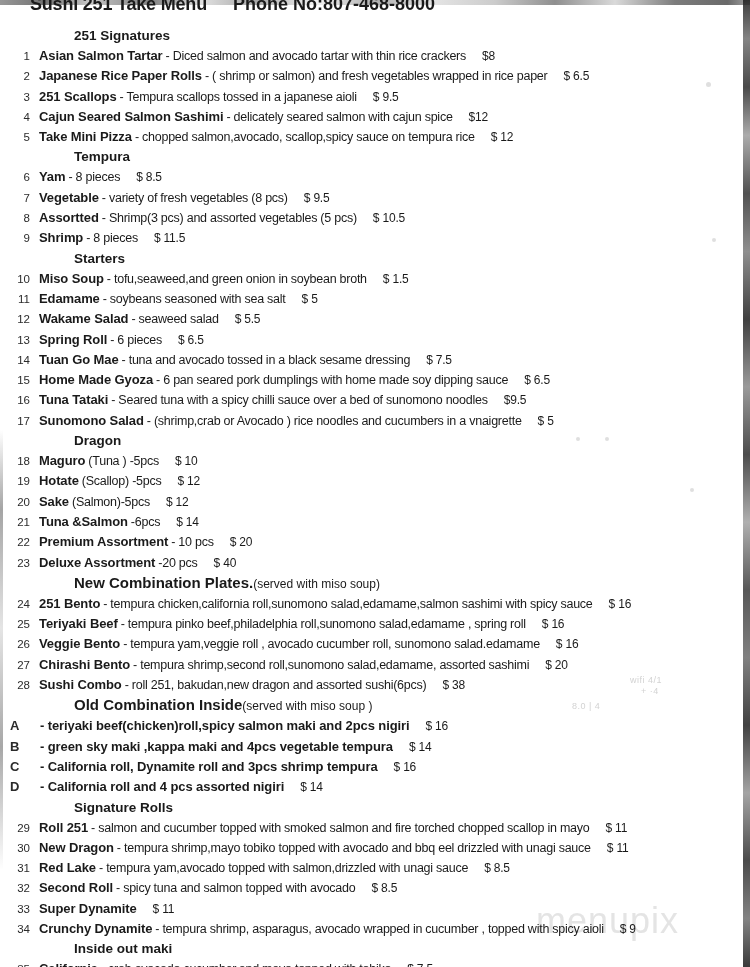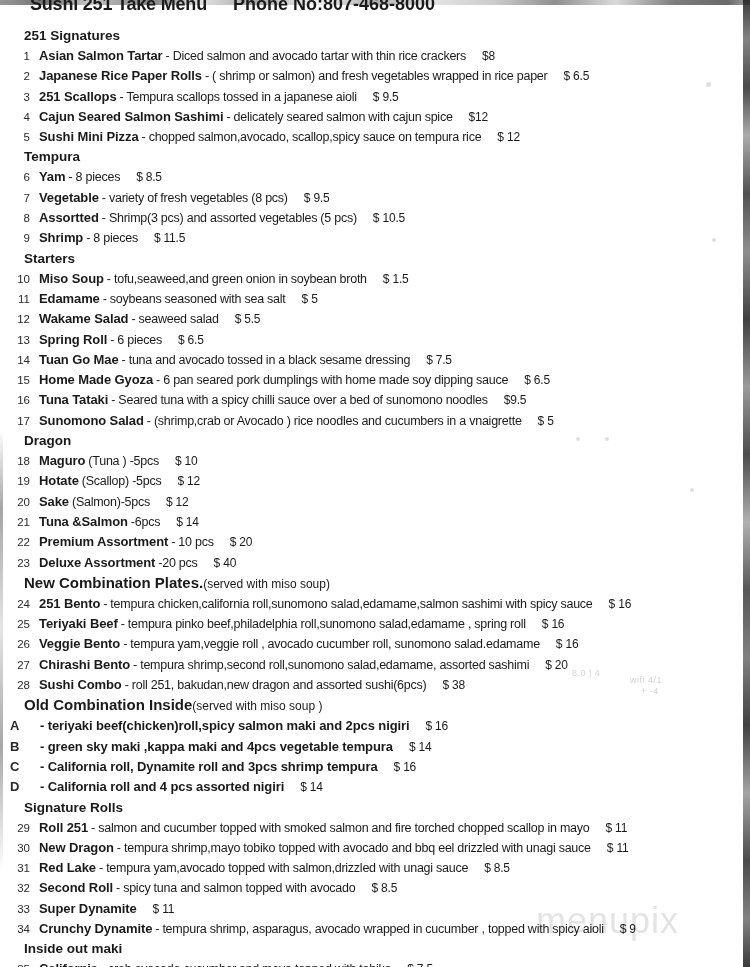--- a/index.html
+++ b/index.html
@@ -112,21 +112,21 @@
   
   .menu-body {
     position: absolute;
     top: 26px;
     left: 0;
     width: 750px;
   }
   .section-head {
     font-size: 13.5px;
     font-weight: bold;
-    padding-left: 24px;
+    padding-left: 74px;
     line-height: 20px;
     margin: 0;
     white-space: nowrap;
   }
   .section-head .sub {
     font-weight: normal;
     font-size: 12px;
   }
   .section-head.big { font-size: 15px; }
 
@@ -184,21 +184,21 @@
   <div class="speckle" style="left:706px;top:82px;width:5px;height:5px;"></div>
   <div class="speckle" style="left:712px;top:238px;width:4px;height:4px;"></div>
   <div class="speckle" style="left:576px;top:437px;width:4px;height:4px;"></div>
   <div class="speckle" style="left:605px;top:437px;width:4px;height:4px;"></div>
   <div class="speckle" style="left:690px;top:488px;width:4px;height:4px;"></div>
   <div class="speckle" style="left:226px;top:763px;width:4px;height:4px;"></div>
   <div class="speckle" style="left:215px;top:786px;width:3px;height:3px;"></div>
 
   <div class="watermark" style="left:536px;top:900px;font-size:36px;">menupix</div>
 
-  <div class="ghost-note" style="left:572px;top:668px;">8.0 | 4</div>
+  <div class="ghost-note" style="left:572px;top:701px;">8.0 | 4</div>
   <div class="ghost-note" style="left:630px;top:675px;">wifi   4/1</div>
   <div class="ghost-note" style="left:641px;top:686px;">+ ·4</div>
 
   <div class="header">
     <div class="header-row">
       <span class="menu-title">Sushi 251 Take Menu</span>
       <span class="phone-block">
         <span class="phone-label">Phone No:</span><span class="phone-number">807-468-8000</span>
       </span>
     </div>
@@ -225,21 +225,21 @@
         <span class="price">$ 9.5</span>
       </div>
       <div class="item">
         <span class="num">4</span>
         <span class="name">Cajun Seared Salmon Sashimi</span>
         <span class="desc">- delicately seared salmon with cajun spice</span>
         <span class="price">$12</span>
       </div>
       <div class="item">
         <span class="num">5</span>
-        <span class="name">Sushi Mini Pizza</span>
+        <span class="name">Take Mini Pizza</span>
         <span class="desc">- chopped salmon,avocado, scallop,spicy sauce on tempura rice</span>
         <span class="price">$ 12</span>
       </div>
       <div class="section-head"><span>Tempura</span></div>
       <div class="item">
         <span class="num">6</span>
         <span class="name">Yam</span>
         <span class="desc">- 8 pieces</span>
         <span class="price">$ 8.5</span>
       </div>

